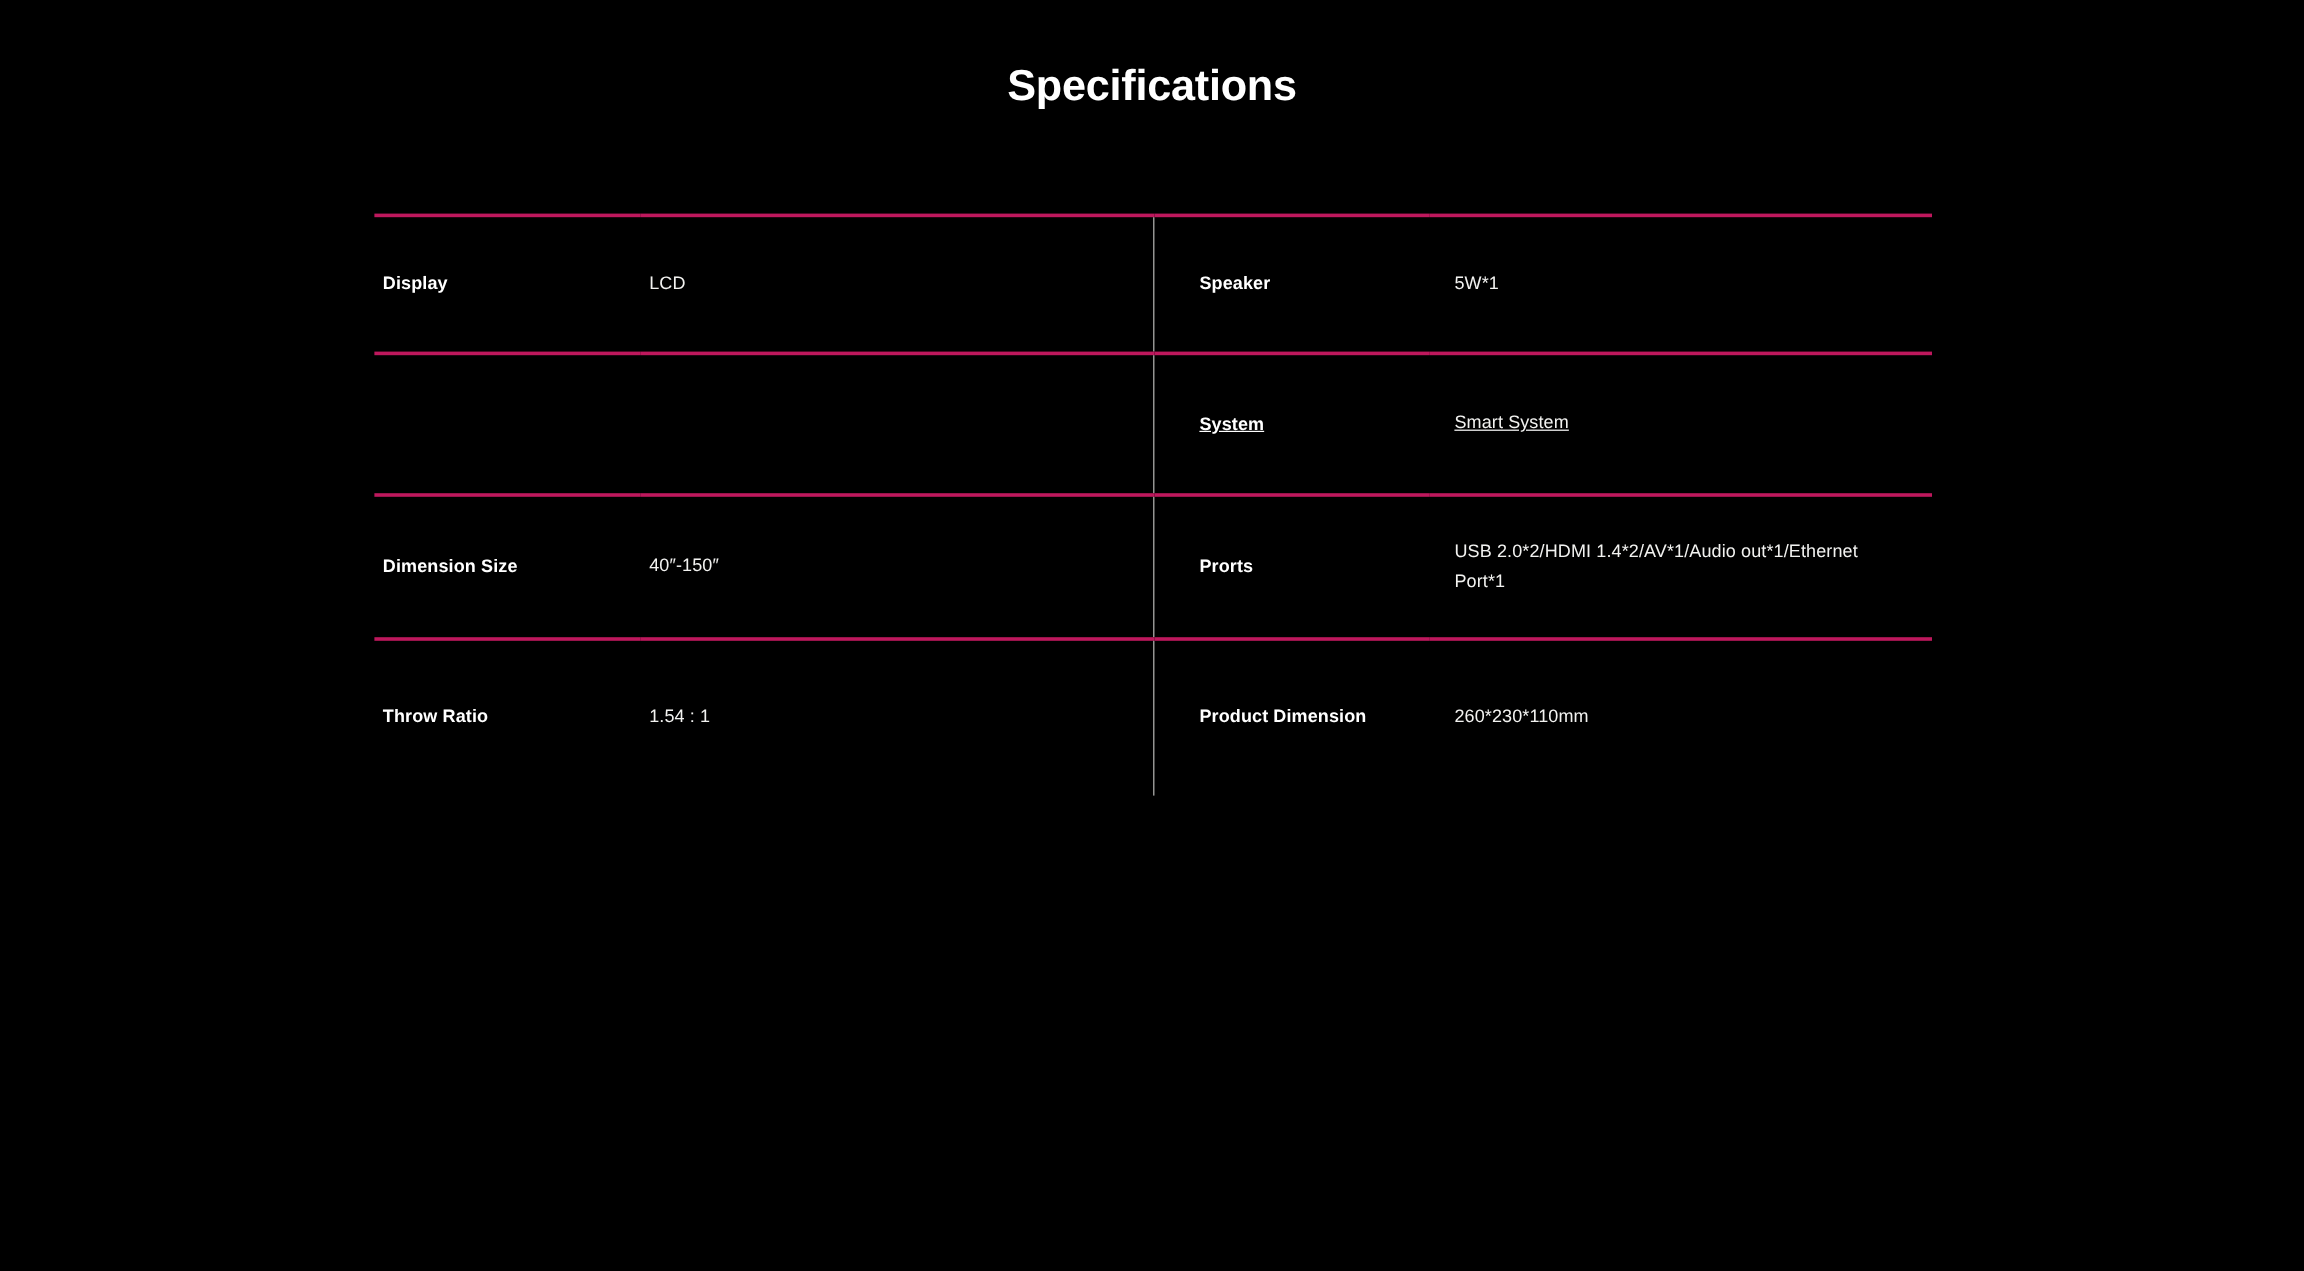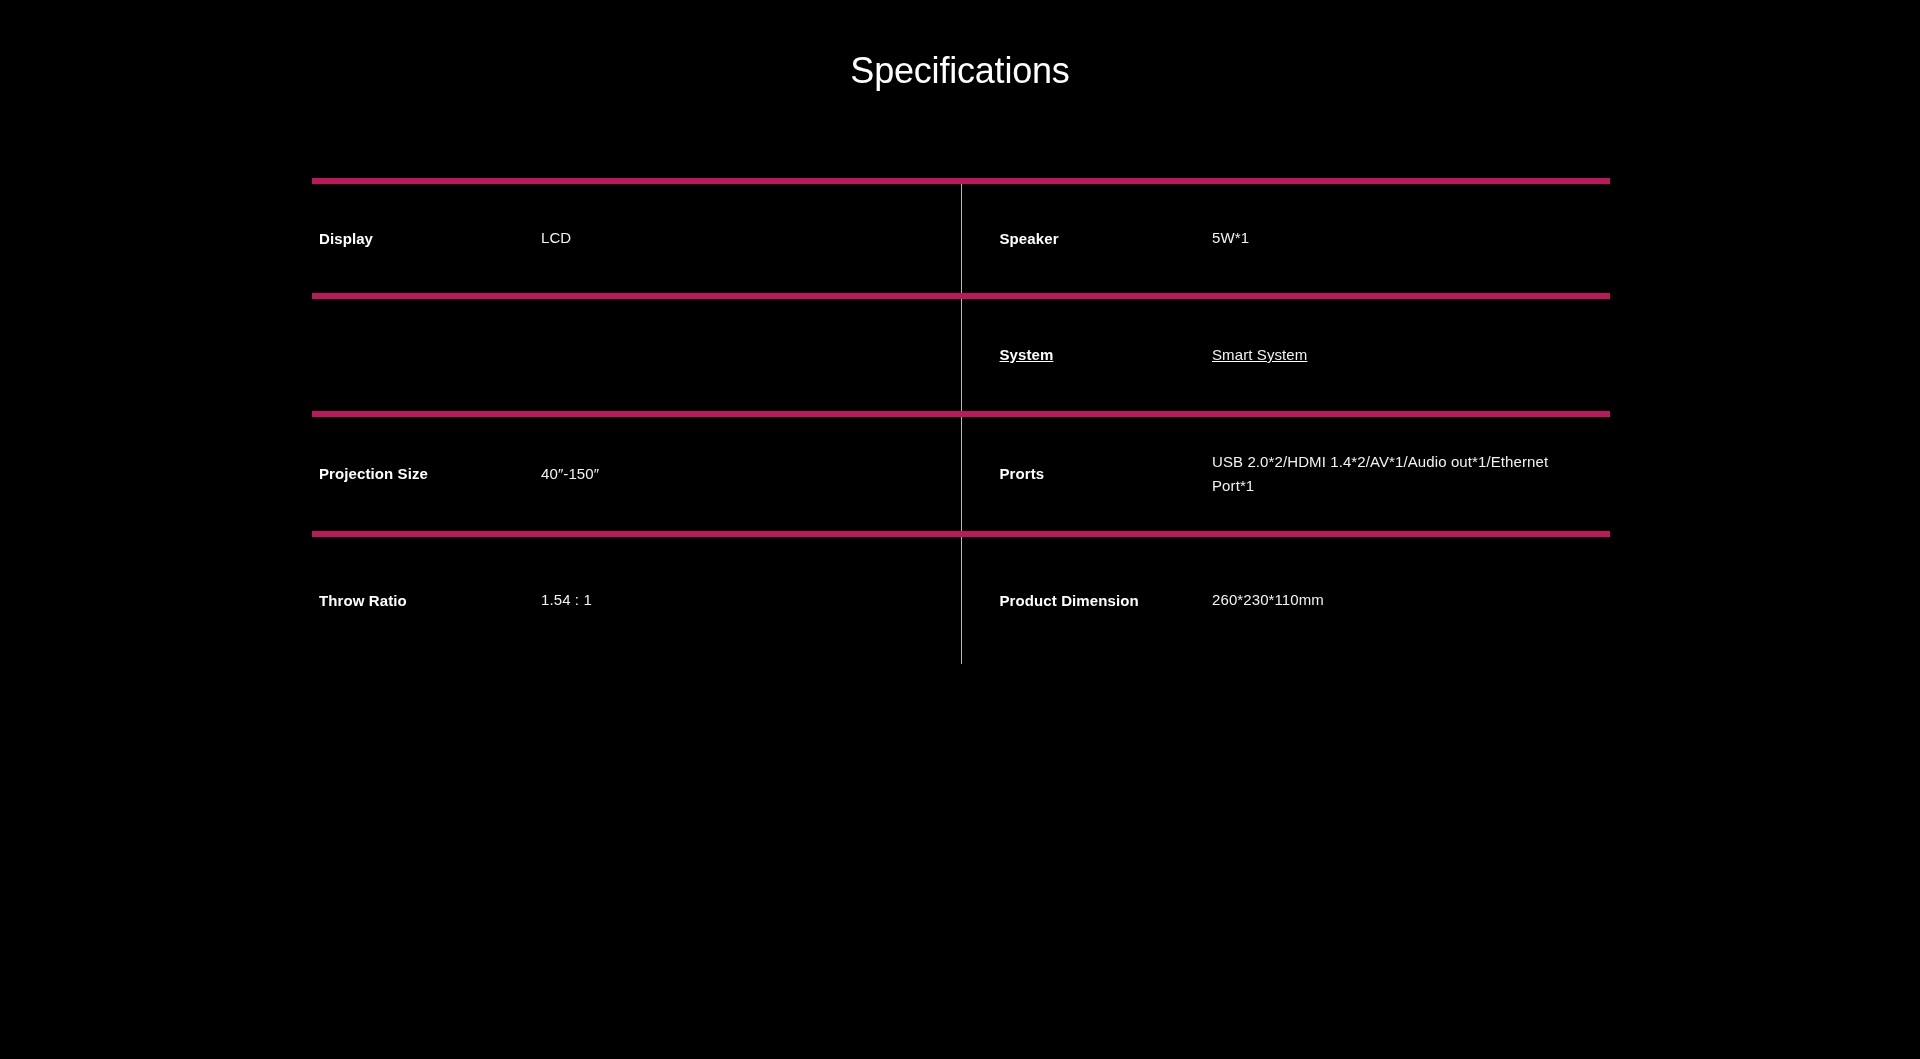--- a/index.html
+++ b/index.html
@@ -25,38 +25,38 @@
   }
 
   
   .title {
     position: absolute;
     top: 49px;
     left: 0;
     width: 1920px;
     text-align: center;
     font-size: 36px;
-    font-weight: 400;
+    font-weight: 700;
     letter-spacing: -0.2px;
     color: #ffffff;
     line-height: 1.2;
   }
 
   
   .spec-table {
     position: absolute;
     left: 312px;
     top: 178px;
     width: 1298px;
     border-collapse: collapse;
     table-layout: fixed;
   }
 
   .spec-table td {
-    border-top: 6px solid #be185d;
+    border-top: 3px solid #be185d;
     padding: 0;
     vertical-align: middle;
   }
 
   .spec-table tr.last-row td {
     border-bottom: 1px solid #b9b9b6;
   }
 
   
   .spec-table td.col-divider {
@@ -172,21 +172,21 @@
         <td class="half-right">
           <div class="cell-inner">
               <span class="spec-value">Smart System</span>
             </div>
         </td>
       </tr>
 
       <tr class="r4">
         <td>
           <div class="cell-inner">
-              <span class="spec-label">Projection Size</span>
+              <span class="spec-label">Dimension Size</span>
             </div>
         </td>
         <td>
           <div class="cell-inner">
               <span class="spec-value">40″-150″</span>
             </div>
         </td>
         <td class="col-divider half-right">
           <div class="cell-inner">
               <span class="spec-label">Prorts</span>

